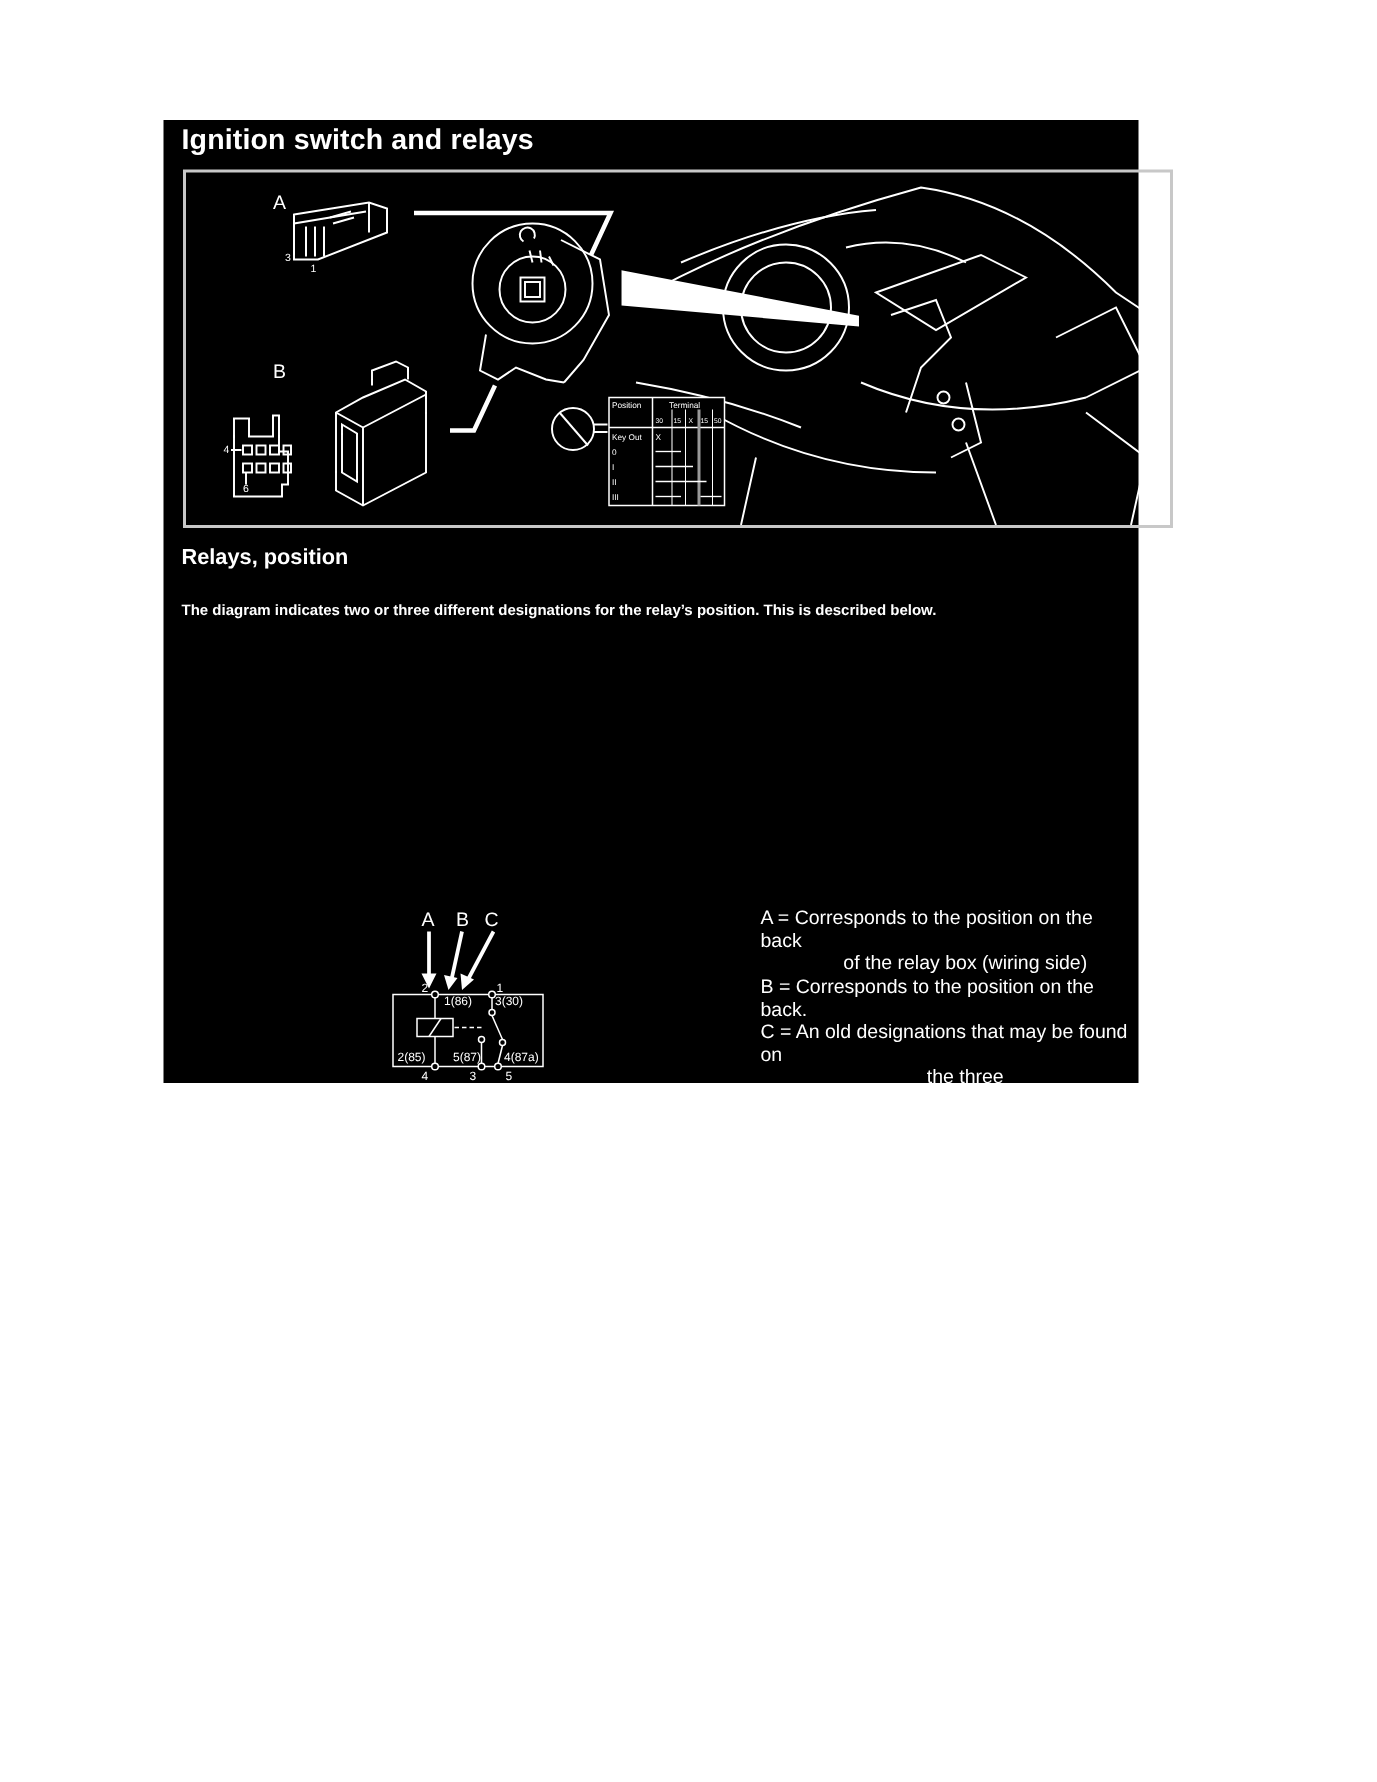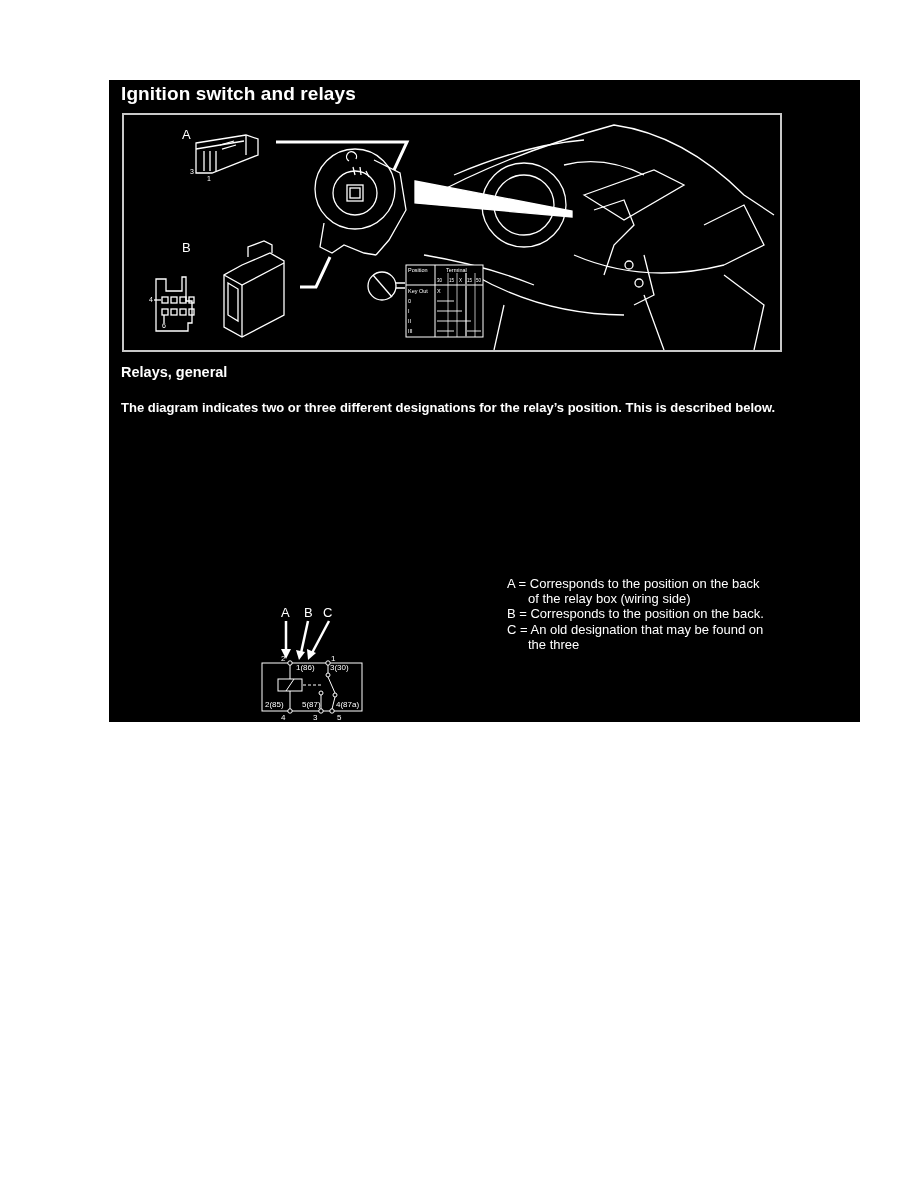--- a/index.html
+++ b/index.html
@@ -1,25 +1,25 @@
 <!DOCTYPE html>
 <html><head>
 <meta charset="utf-8">
 <style>
   html, body { margin:0; padding:0; background:#ffffff; }
   body { width:918px; height:1188px; position:relative; overflow:hidden; font-family:"Liberation Sans", sans-serif; }
-  .panel { position:absolute; left:109px; top:80px; width:751px; height:642px; background:#000; }
+  .panel { position:absolute; left:109px; top:80px; width:650px; height:642px; background:#000; }
   .title { position:absolute; left:12px; top:3px; color:#fff; font-weight:bold; font-size:19px; letter-spacing:0.1px; }
   .frame { position:absolute; left:13px; top:33px; width:660px; height:239px; border:2px solid #c8c8c8; box-sizing:border-box; }
   .frame svg { position:absolute; left:0; top:0; }
   .subhead { position:absolute; left:12px; top:284px; color:#fff; font-weight:bold; font-size:14.5px; }
-  .para { position:absolute; left:12px; top:319px; width:680px; color:#fff; font-weight:bold; font-size:13px; line-height:18px; }
+  .para { position:absolute; left:12px; top:319px; width:680px; color:#fff; font-weight:bold; font-size:10px; line-height:18px; }
   .relay { position:absolute; left:141px; top:523px; }
-  .legend { position:absolute; left:398px; top:496px; color:#fff; font-size:13px; line-height:15.2px; }
-  .legend .ind { padding-left:21px; }
+  .legend { position:absolute; left:398px; top:524px; color:#fff; font-size:13px; line-height:15.2px; }
+  .legend .ind { padding-left:21px;text-align:center; }
   .tbl text { font-family:"Liberation Sans", sans-serif; }
 </style>
 </head>
 <body>
 
 <div class="panel">
   <div class="title">Ignition switch and relays</div>
 
   <div class="frame">
     <svg width="656" height="235" viewBox="0 0 656 235">
@@ -134,21 +134,21 @@
           <line x1="313" y1="186" x2="330" y2="186"></line>
           <line x1="313" y1="196" x2="338" y2="196"></line>
           <line x1="313" y1="206" x2="347" y2="206"></line>
           <line x1="313" y1="216" x2="330" y2="216"></line>
             <line x1="343" y1="216" x2="357" y2="216"></line>
         </g>
       </g>
     </svg>
   </div>
 
-  <div class="subhead">Relays, general</div>
+  <div class="subhead">Relays, position</div>
   <div class="para">The diagram indicates two or three different designations for the relay’s position. This is described below.</div>
 
   <svg class="relay" width="130" height="120" viewBox="0 0 130 120">
     <g fill="#fff" font-family="Liberation Sans, sans-serif">
       <text x="31" y="14" font-size="13">A</text>
       <text x="54" y="14" font-size="13">B</text>
       <text x="73" y="14" font-size="13">C</text>
     </g>
     <g stroke="#fff" fill="#fff">
       <line x1="36" y1="18" x2="36" y2="50" stroke-width="2.5"></line>
@@ -189,16 +189,16 @@
       <text x="63" y="117">3</text>
       <text x="86" y="104">4(87a)</text>
       <text x="87" y="117">5</text>
     </g>
   </svg>
 
   <div class="legend">
     <div>A = Corresponds to the position on the back</div>
     <div class="ind">of the relay box (wiring side)</div>
     <div>B = Corresponds to the position on the back.</div>
-    <div>C = An old designation that may be found on</div>
+    <div>C = An old designations that may be found on</div>
     <div class="ind">the three</div>
   </div>
 </div>
 
 </body></html>

